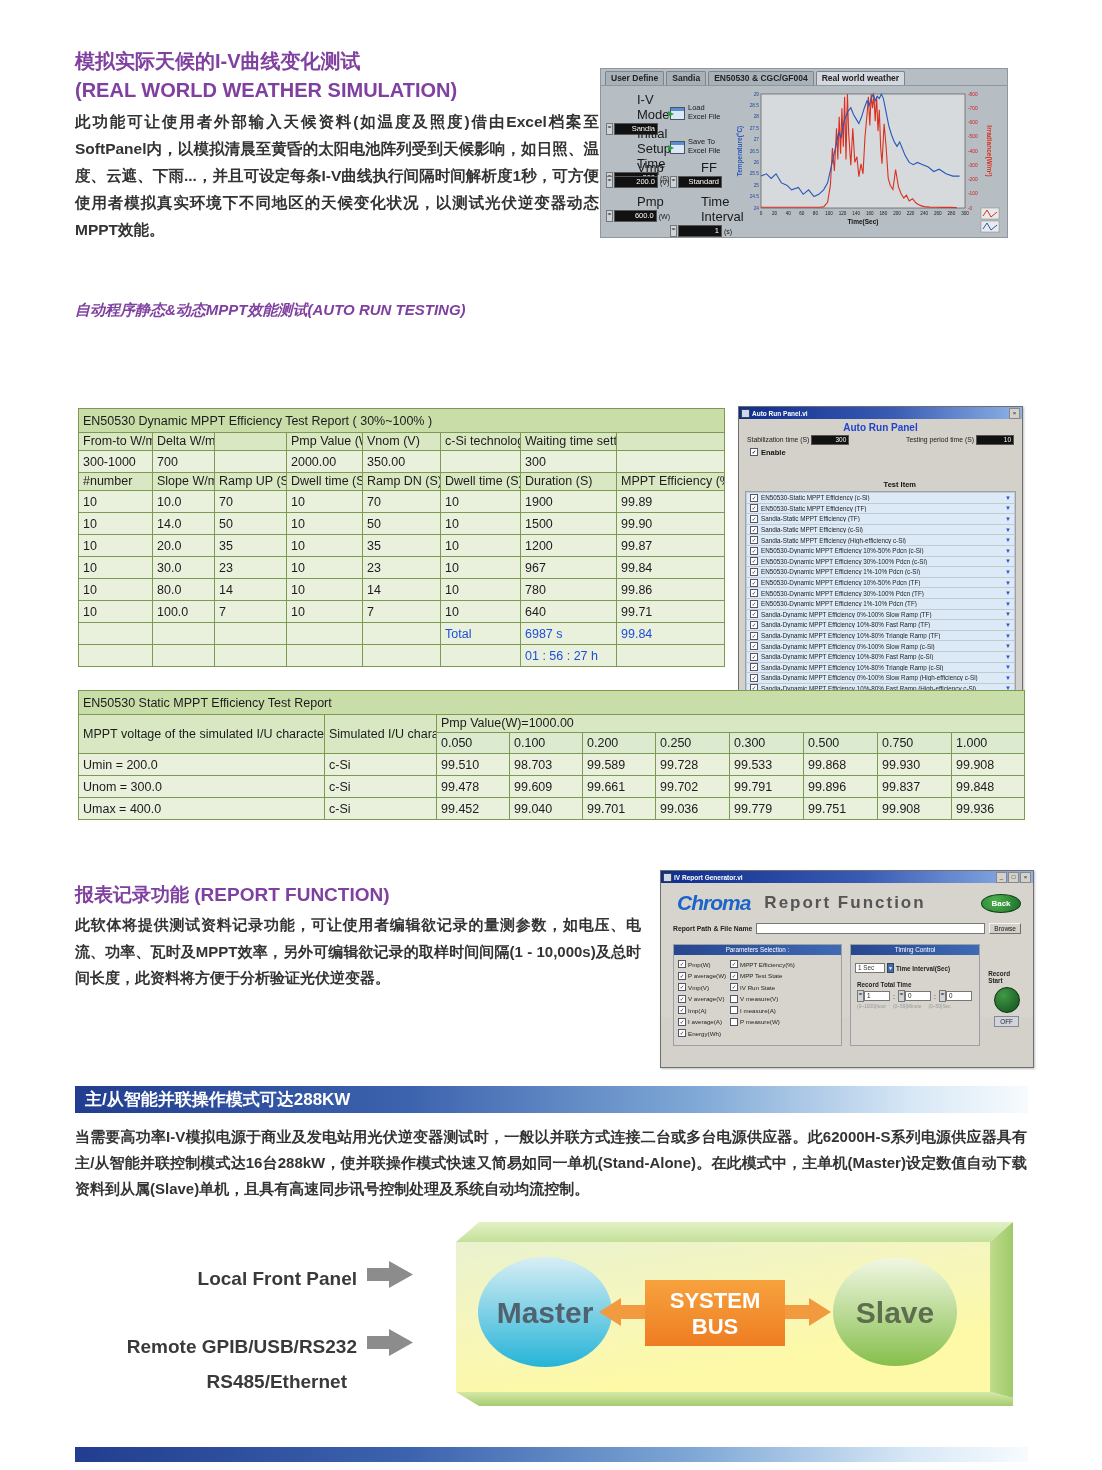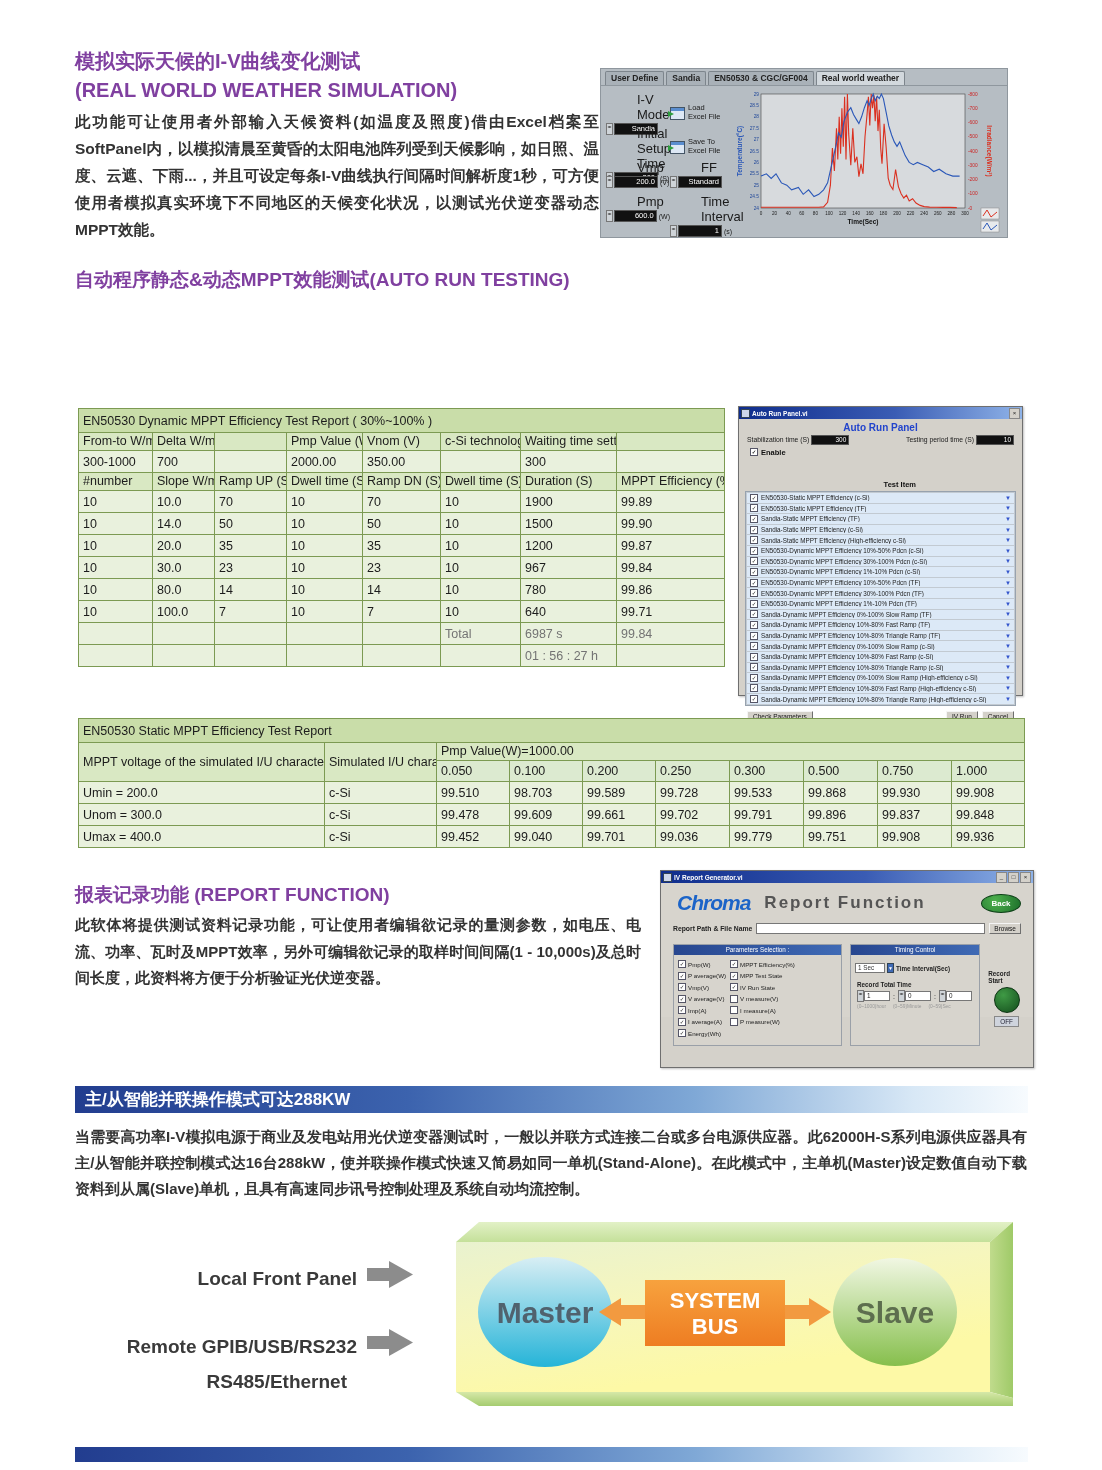--- a/index.html
+++ b/index.html
@@ -2,21 +2,21 @@
 <html><head>
 <meta charset="utf-8">
 <style>
   html,body{margin:0;padding:0;background:#fff;}
   .page{position:relative;width:1102px;height:1470px;background:#fff;overflow:hidden;
         font-family:"Liberation Sans", sans-serif;color:#333;}
   .abs{position:absolute;}
   .sec-title{color:#8040a0;font-weight:bold;font-size:20px;line-height:29px;}
   .body-text{font-size:15.5px;line-height:27px;color:#333;font-weight:600;text-align:justify;}
   .pre{white-space:pre-line;}
-  .blue{color:#737373;}
+  .blue{color:#1d4ed8;}
 
   
   table.gt{border-collapse:collapse;table-layout:fixed;font-size:12.5px;color:#1c1c1c;}
   table.gt td{border:1px solid #7c9a52;padding:1px 4px;overflow:hidden;white-space:nowrap;vertical-align:middle;}
   td.gtitle{background:#c9dda9;height:21px;}
   td.gh{background:#d9e8c3;padding:3px 4px;white-space:pre-line;line-height:1.2;}
   td.gh2{background:#dcead0;height:18px;}
   td.gc{background:#e9f1dd;height:19px;}
 
   
@@ -243,21 +243,21 @@
           <polyline points="26.0,121.3 53.2,121.3 83.8,121.3 88.6,120.9 92.6,116.3 95.4,99.2 97.4,62.1 99.4,85.0 101.5,42.2 102.8,73.5 104.2,30.8 105.6,67.8 106.9,22.3 108.3,60.7 109.6,10.8 111.0,73.5 112.4,8.0 113.7,47.9 115.8,79.3 117.8,42.2 119.8,76.4 121.9,70.7 123.9,90.6 126.0,77.8 128.0,87.8 130.0,50.8 132.1,27.9 133.4,10.8 134.8,39.4 136.2,8.0 137.5,22.3 138.9,9.4 140.2,35.1 141.6,10.8 143.0,45.1 144.3,23.7 145.7,62.1 147.0,77.8 149.1,37.9 151.1,60.7 153.2,92.1 155.2,99.2 157.9,103.5 160.6,83.5 163.4,100.6 166.1,107.8 168.8,112.0 171.5,109.2 174.2,114.9 177.6,112.7 181.0,117.0 185.1,119.4 189.2,120.6 194.6,121.1 201.4,121.3 208.2,121.4 215.0,121.4 221.8,121.6" fill="none" stroke="#da3020" stroke-width="1.1"></polyline>
           <polyline points="26.0,90.1 31.4,87.8 36.2,92.4 41.0,87.8 46.4,96.9 51.8,99.2 56.6,103.8 63.4,101.5 68.2,108.3 73.6,103.8 79.0,110.6 83.8,108.3 88.6,103.8 92.6,96.9 96.7,78.7 100.8,60.4 103.5,46.8 106.2,51.3 109.0,35.4 112.4,26.2 115.8,21.7 118.5,28.5 121.2,33.1 123.9,37.6 126.6,30.8 129.4,21.7 132.1,14.8 134.1,19.4 136.2,12.6 138.2,8.0 140.2,14.8 142.3,10.3 144.3,12.6 146.4,8.0 148.4,12.6 151.1,26.2 153.8,39.9 156.6,49.0 159.3,55.9 162.0,60.4 164.7,55.9 167.4,62.7 170.2,69.6 174.2,76.4 178.3,78.7 182.4,76.4 187.8,78.7 193.3,81.0 198.7,85.5 204.2,83.2 211.0,87.8 217.8,90.1 224.6,90.1" fill="none" stroke="#2a57b8" stroke-width="1.1"></polyline>
           <rect x="246" y="122" width="18" height="11" fill="#e8eaec" stroke="#888" stroke-width="0.5"></rect>
           <polyline points="248,130 252,124 256,131 262,126" fill="none" stroke="#da3020" stroke-width="1"></polyline>
           <rect x="246" y="135" width="18" height="11" fill="#e8eaec" stroke="#888" stroke-width="0.5"></rect>
           <polyline points="248,143 252,137 256,144 262,139" fill="none" stroke="#2a57b8" stroke-width="1"></polyline>
         </svg>
     </div>
   </div>
 
-  <div class="abs sec-title" style="left:75px;top:265px;font-size:19px;">自动程序静态&amp;动态MPPT效能测试(AUTO RUN TESTING)</div>
+  <div class="abs sec-title" style="left:75px;top:295px;font-size:15px;font-style:italic;">自动程序静态&amp;动态MPPT效能测试(AUTO RUN TESTING)</div>
 
   <table class="gt abs" style="left:78px;top:408px;width:646px;">
     <colgroup>
       <col style="width:74px">
         <col style="width:62px">
         <col style="width:72px">
         <col style="width:76px">
       <col style="width:78px">
         <col style="width:80px">
         <col style="width:96px">
@@ -519,21 +519,21 @@
       </div>
     <div class="ar-btnrow">
       <span class="win-btn">Check Parameters</span>
       <span style="display:flex;gap:4px;">
         <span class="win-btn">IV Run</span>
         <span class="win-btn">Cancel</span>
       </span>
     </div>
   </div>
 
-  <table class="gt abs" style="left:78px;top:718px;width:946px;">
+  <table class="gt abs" style="left:78px;top:690px;width:946px;">
     <colgroup>
       <col style="width:246px">
         <col style="width:112px">
       <col style="width:73px">
         <col style="width:73px">
         <col style="width:73px">
         <col style="width:74px">
       <col style="width:74px">
         <col style="width:74px">
         <col style="width:74px">

